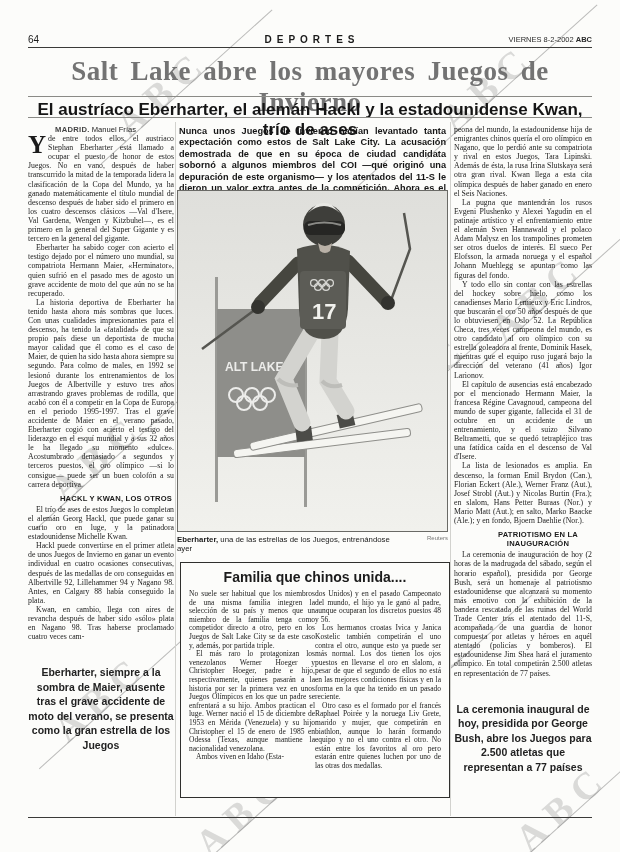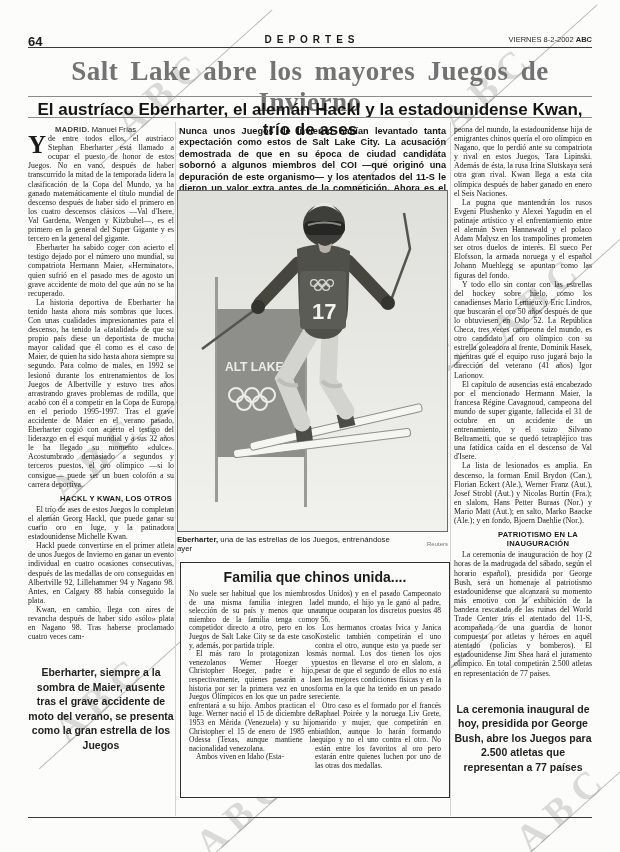--- a/index.html
+++ b/index.html
@@ -4,21 +4,21 @@
 <style>
   html,body{margin:0;padding:0;background:#e9e9e6;}
   .page{
     position:relative;width:620px;height:852px;margin:0 auto;
     background:#fcfcfa;overflow:hidden;color:#1b1b1b;
     font-family:"Liberation Serif", serif;
   }
   
   .masthead{position:absolute;left:28px;right:28px;top:34px;height:12px;
     font-family:"Liberation Sans", sans-serif;font-size:8px;}
-  .masthead .pno{position:absolute;left:0;top:0;font-weight:bold;font-size:13px;}
+  .masthead .pno{position:absolute;left:0;top:0;font-weight:normal;font-size:10px;}
   .masthead .sect{position:absolute;left:4px;right:0;top:0;text-align:center;
     font-weight:bold;font-size:10px;letter-spacing:5px;}
   .masthead .datebrand{position:absolute;right:0;top:1px;font-size:7.5px;color:#2a2a2a;text-align:right;}
   .masthead .brand{font-weight:bold;}
   .rule{position:absolute;left:28px;right:28px;height:0;border-top:1.4px solid #3a3a38;}
   .rule.thin{border-top:1px solid #8a8a86;}
   
   .headline{position:absolute;left:28px;right:28px;top:56px;text-align:center;
     font-family:"Liberation Serif", serif;font-weight:bold;font-size:27px;
     letter-spacing:.5px;word-spacing:5px;color:#737373;}
@@ -43,21 +43,21 @@
     font-size:10.5px;line-height:14.5px;text-align:center;color:#222;margin-top:24px;}
   
   .lead{position:absolute;left:179px;width:267px;top:126px;
     font-family:"Liberation Sans", sans-serif;font-weight:bold;
     font-size:9.2px;line-height:11.4px;text-align:justify;color:#161616;}
   .photo{position:absolute;left:177px;top:190px;width:271px;height:342px;
     border:1px solid #6a6a66;background:#e4e4e0;box-sizing:border-box;}
   .photo svg{display:block;width:100%;height:100%;}
   .captionrow{position:absolute;left:177px;width:271px;top:535px;
     font-family:"Liberation Sans", sans-serif;font-size:7.8px;display:flex;
-    justify-content:space-between;align-items:center;gap:27px;}
+    justify-content:space-between;align-items:flex-start;gap:27px;}
   .cap-lead{font-weight:bold;}
   .credit{font-size:6px;color:#777;}
   .familybox{position:absolute;left:180px;width:270px;top:562px;height:236px;
     border:1px solid #2f2f2d;box-sizing:border-box;background:#fcfcfa;
     padding:6px 8px 4px 8px;overflow:hidden;}
   .familybox h2{margin:0 0 5px 0;text-align:center;
     font-family:"Liberation Sans", sans-serif;font-weight:bold;font-size:14px;}
   .boxcols{display:flex;}
   .boxcol{width:50%;font-size:7.5px;line-height:8.6px;text-align:justify;}
   .boxcol p{margin:0;text-indent:7px;}

